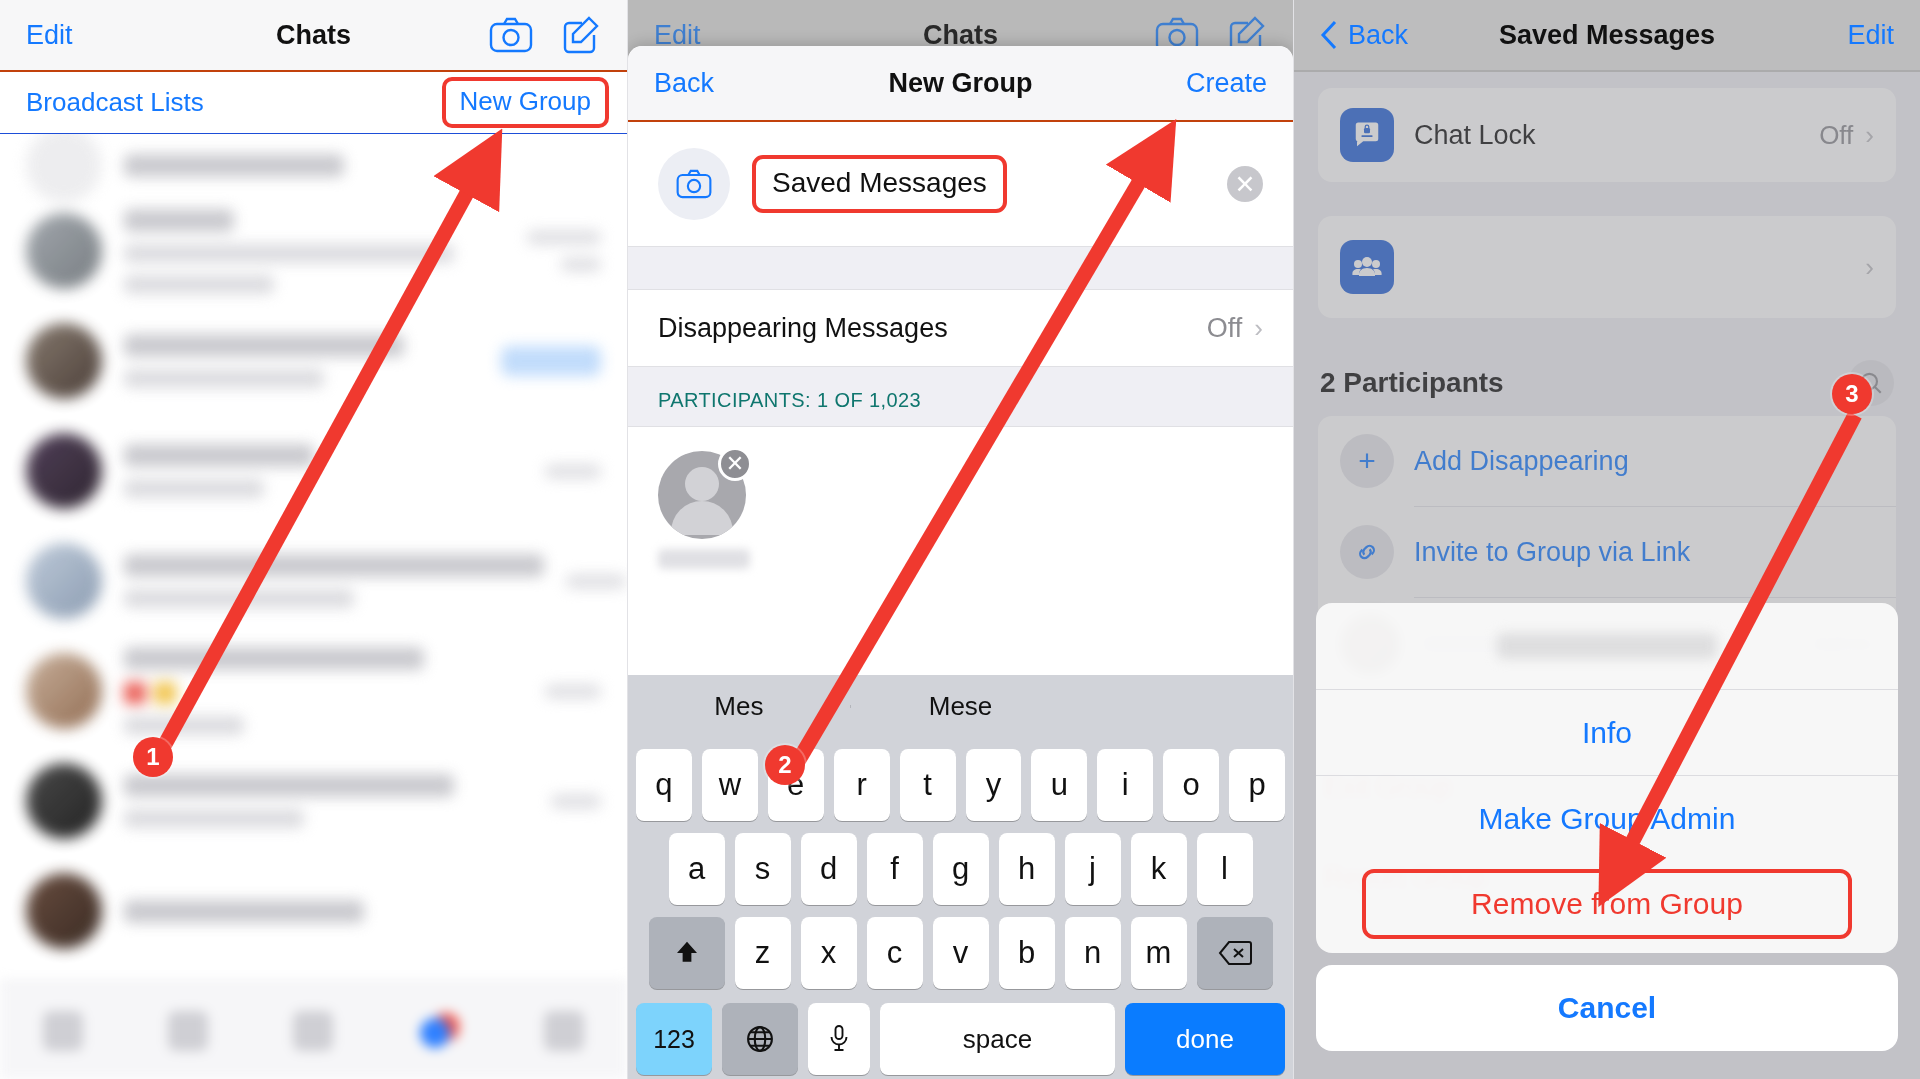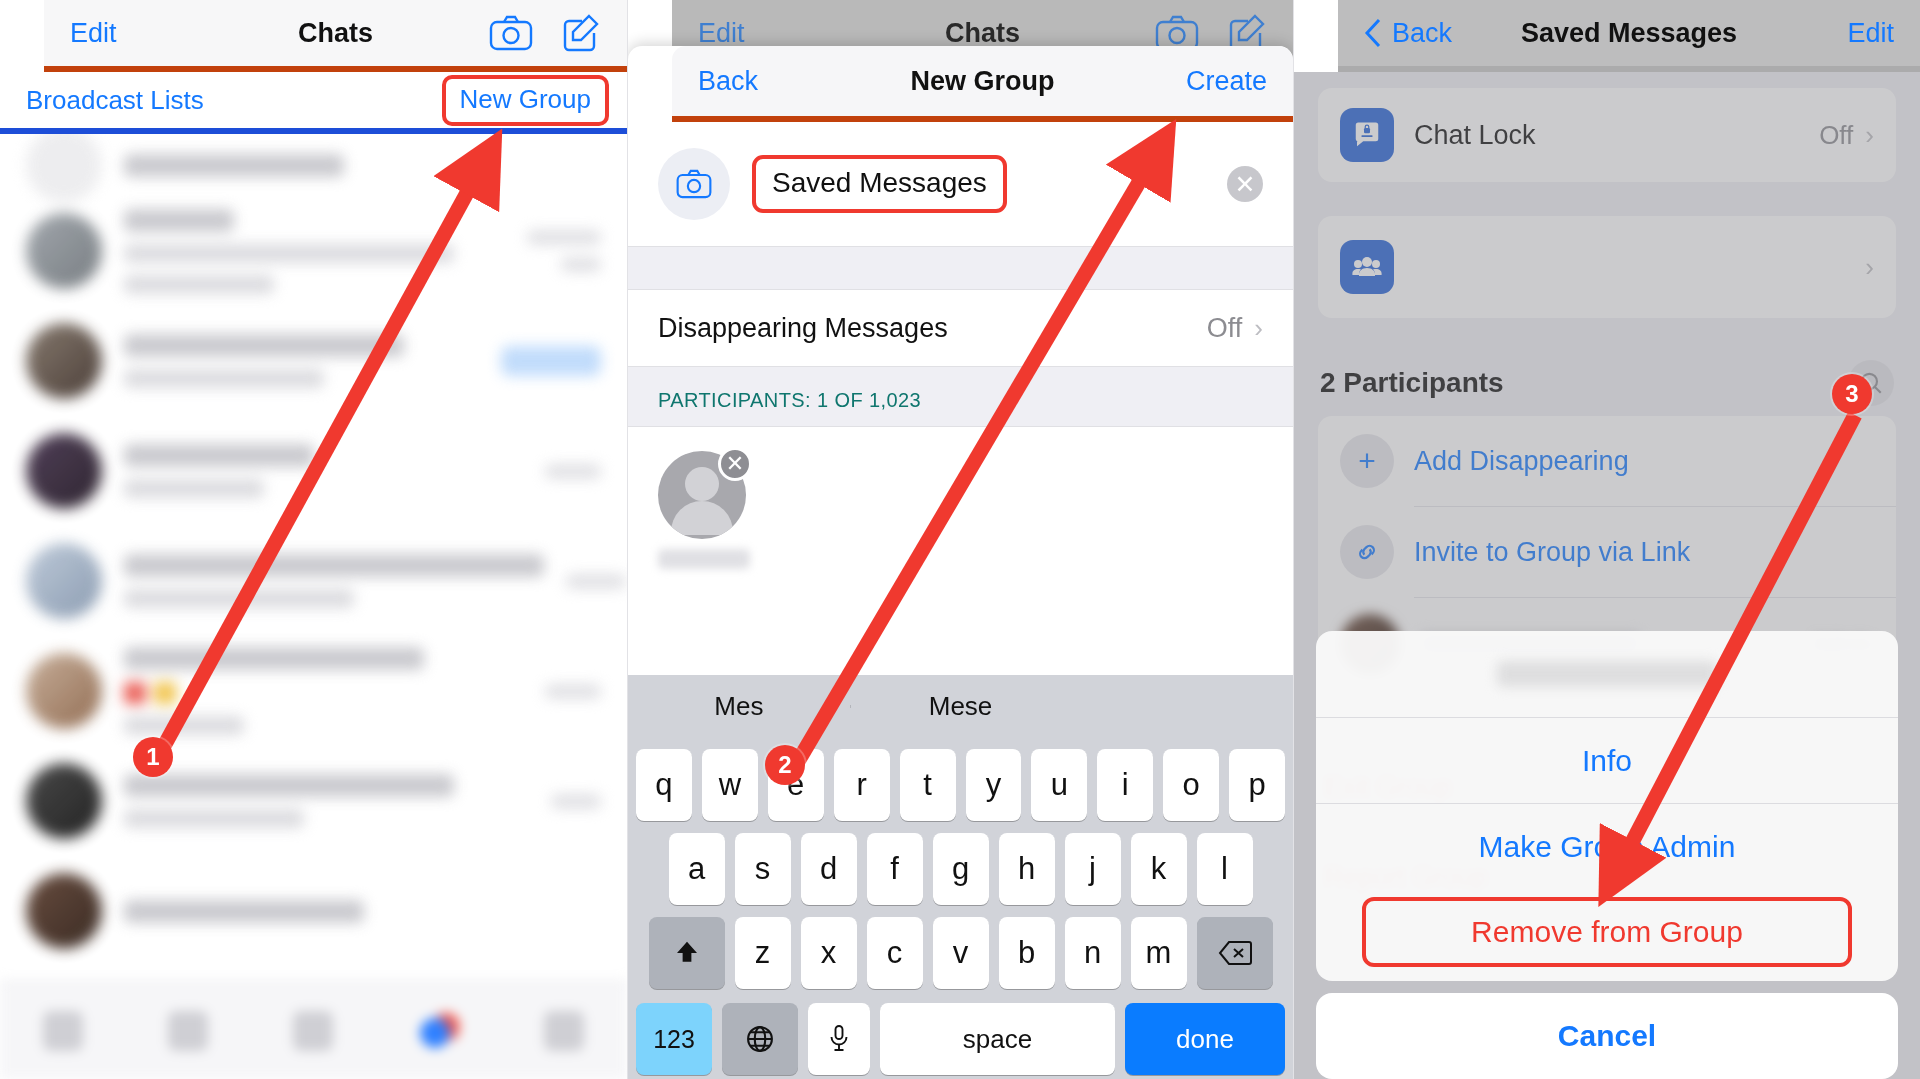--- a/index.html
+++ b/index.html
@@ -13,33 +13,33 @@
 
   
   .panel { position: relative; height: 1079px; overflow: hidden; background: #fff; }
   .panel-left   { width: 627px; }
   .panel-mid    { width: 666px; border-left: 1px solid #e2e2e6; }
   .panel-right  { width: 627px; border-left: 1px solid #e2e2e6; }
 
   
   .navbar {
     height: 72px; display: flex; align-items: center; justify-content: space-between;
-    padding: 0 26px; background: #f7f7f8; border-bottom: 6px solid #c2410c;
-    position: relative; z-index: 3; margin-left: 44px;
+    padding: 0 26px; background: #f7f7f8; border-bottom: 2px solid #c2410c;
+    position: relative; z-index: 3;
   }
   .nav-btn { color: #1479ff; font-size: 27px; white-space: nowrap; }
   .nav-title { font-size: 27px; font-weight: bold; color: #111; position: absolute;
                left: 0; right: 0; text-align: center; pointer-events: none; }
   .nav-right { display: flex; align-items: center; gap: 28px; z-index: 2; }
   .icon-svg { display: block; }
 
   
   .broadcast-row {
     height: 62px; display: flex; align-items: center; justify-content: space-between;
-    padding: 0 26px; background: #fff; border-bottom: 6px solid #1d4ed8;
+    padding: 0 26px; background: #fff; border-bottom: 1px solid #1d4ed8;
     position: relative; z-index: 3;
   }
   .broadcast-row .lbl { color: #1479ff; font-size: 26px; }
   .newgroup-hl {
     color: #1479ff; font-size: 26px;
     border: 4px solid #f0392f; border-radius: 10px;
     padding: 5px 14px 7px 14px; background: #fff;
     margin-right: -8px;
   }
 
@@ -169,21 +169,21 @@
   .link-row { display:flex; align-items:center; gap:20px; padding: 18px 22px; }
   .circ-ic { width:54px; height:54px; border-radius:50%; background:#e6e6eb; flex:0 0 54px;
              display:flex; align-items:center; justify-content:center; color:#1479ff; font-size:30px; }
   .link-lbl { font-size:27px; color:#1479ff; }
   .hairline { height:1px; background:#e6e6ea; margin-left: 96px; }
   .part-row { display:flex; align-items:center; gap:20px; padding: 16px 22px; filter: blur(6px); }
   .part-av { width:60px; height:60px; border-radius:50%; background:linear-gradient(135deg,#6b4a38,#2c1a12); }
   .part-name { width: 220px; height:22px; background:#d7d7db; border-radius:5px; }
   .part-admin { margin-left:auto; font-size:22px; color:#6f6f75; }
 
-  .actionsheet { position:absolute; left:22px; right:22px; bottom: 0; z-index: 6; }
+  .actionsheet { position:absolute; left:22px; right:22px; bottom: 28px; z-index: 6; }
   .as-group { background: rgba(249,249,249,.96); border-radius:16px; overflow:hidden; }
   .as-item { height: 86px; display:flex; align-items:center; justify-content:center;
              font-size:30px; color:#1479ff; border-top:1px solid #dcdce0; }
   .as-title { height: 86px; display:flex; align-items:center; justify-content:center; }
   .as-title .blurname { width: 220px; height: 26px; background:#dededf; border-radius:6px; filter: blur(6px); }
   .as-remove-wrap { padding: 8px 46px 14px 46px; }
   .as-remove {
     border:4px solid #f0392f; border-radius:12px; height: 70px;
     display:flex; align-items:center; justify-content:center;
     font-size:30px; color:#f0392f; background: rgba(249,249,249,.0);

